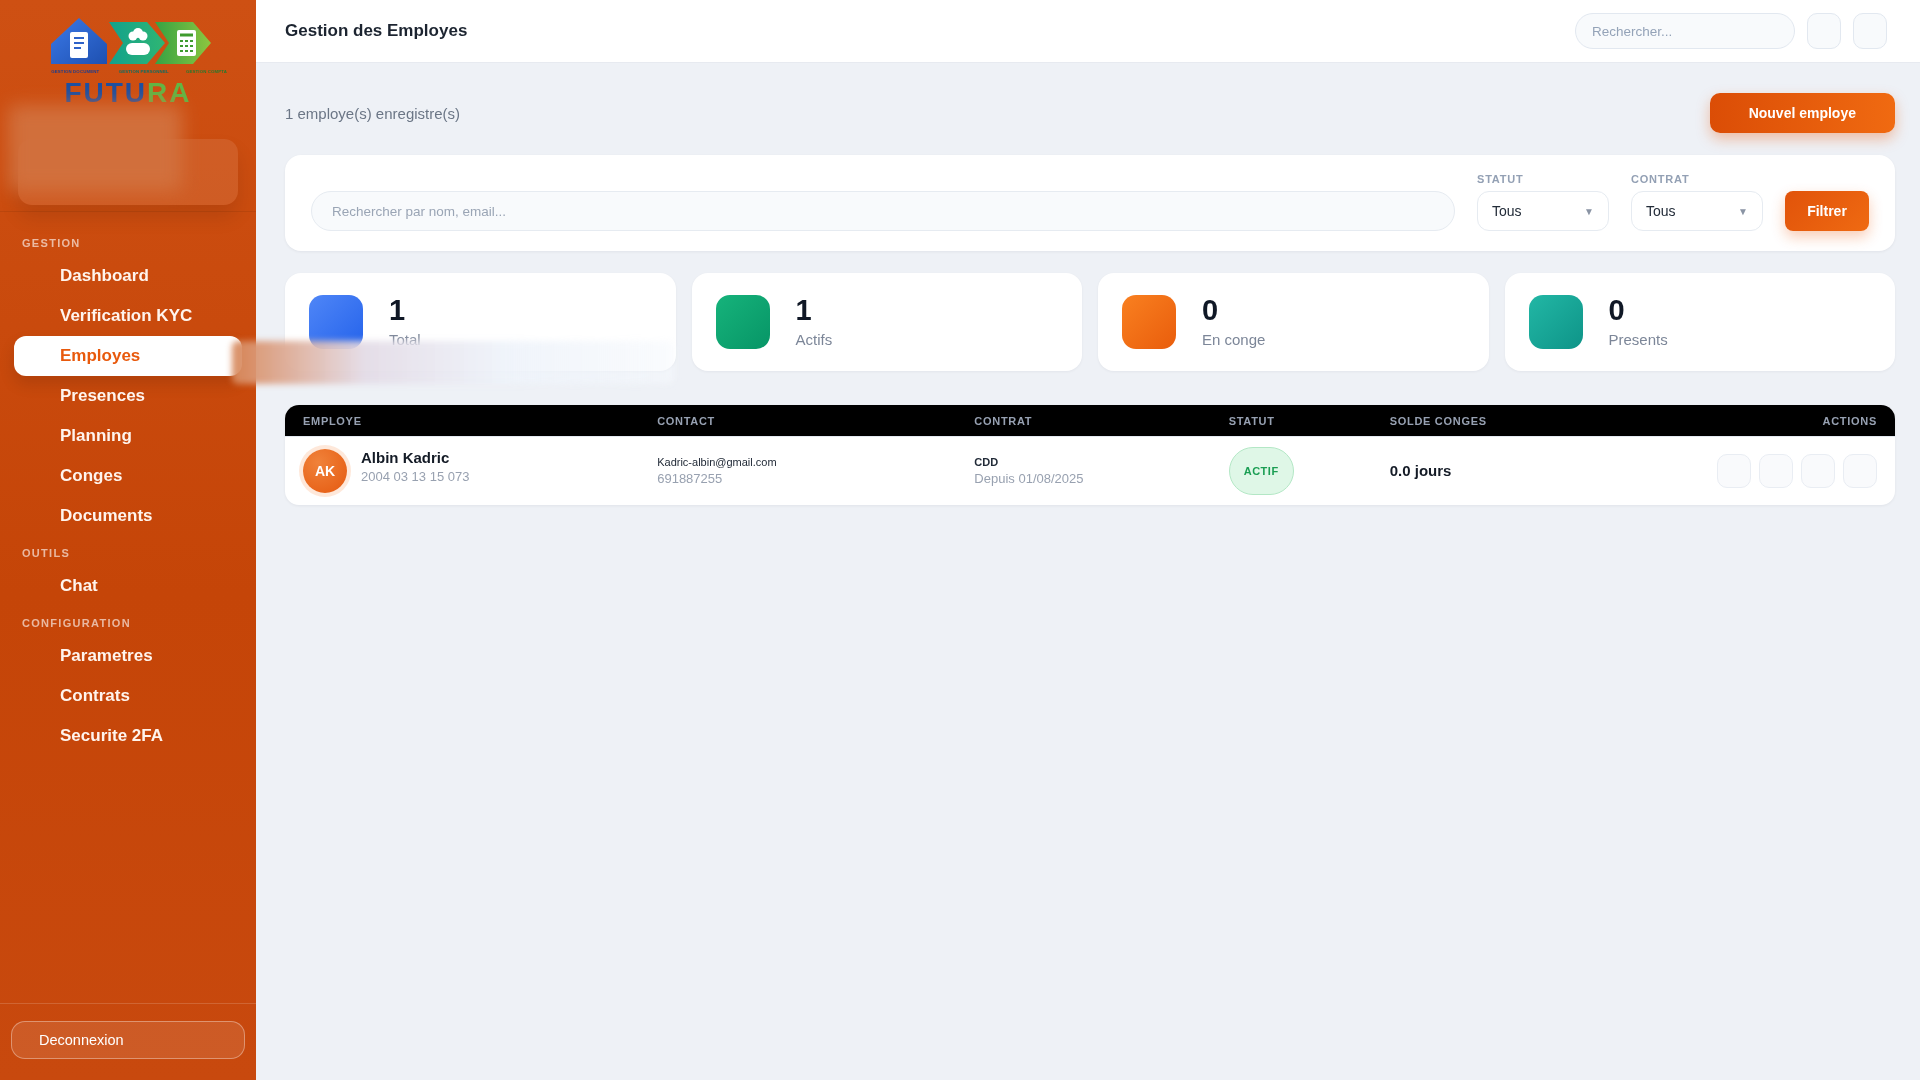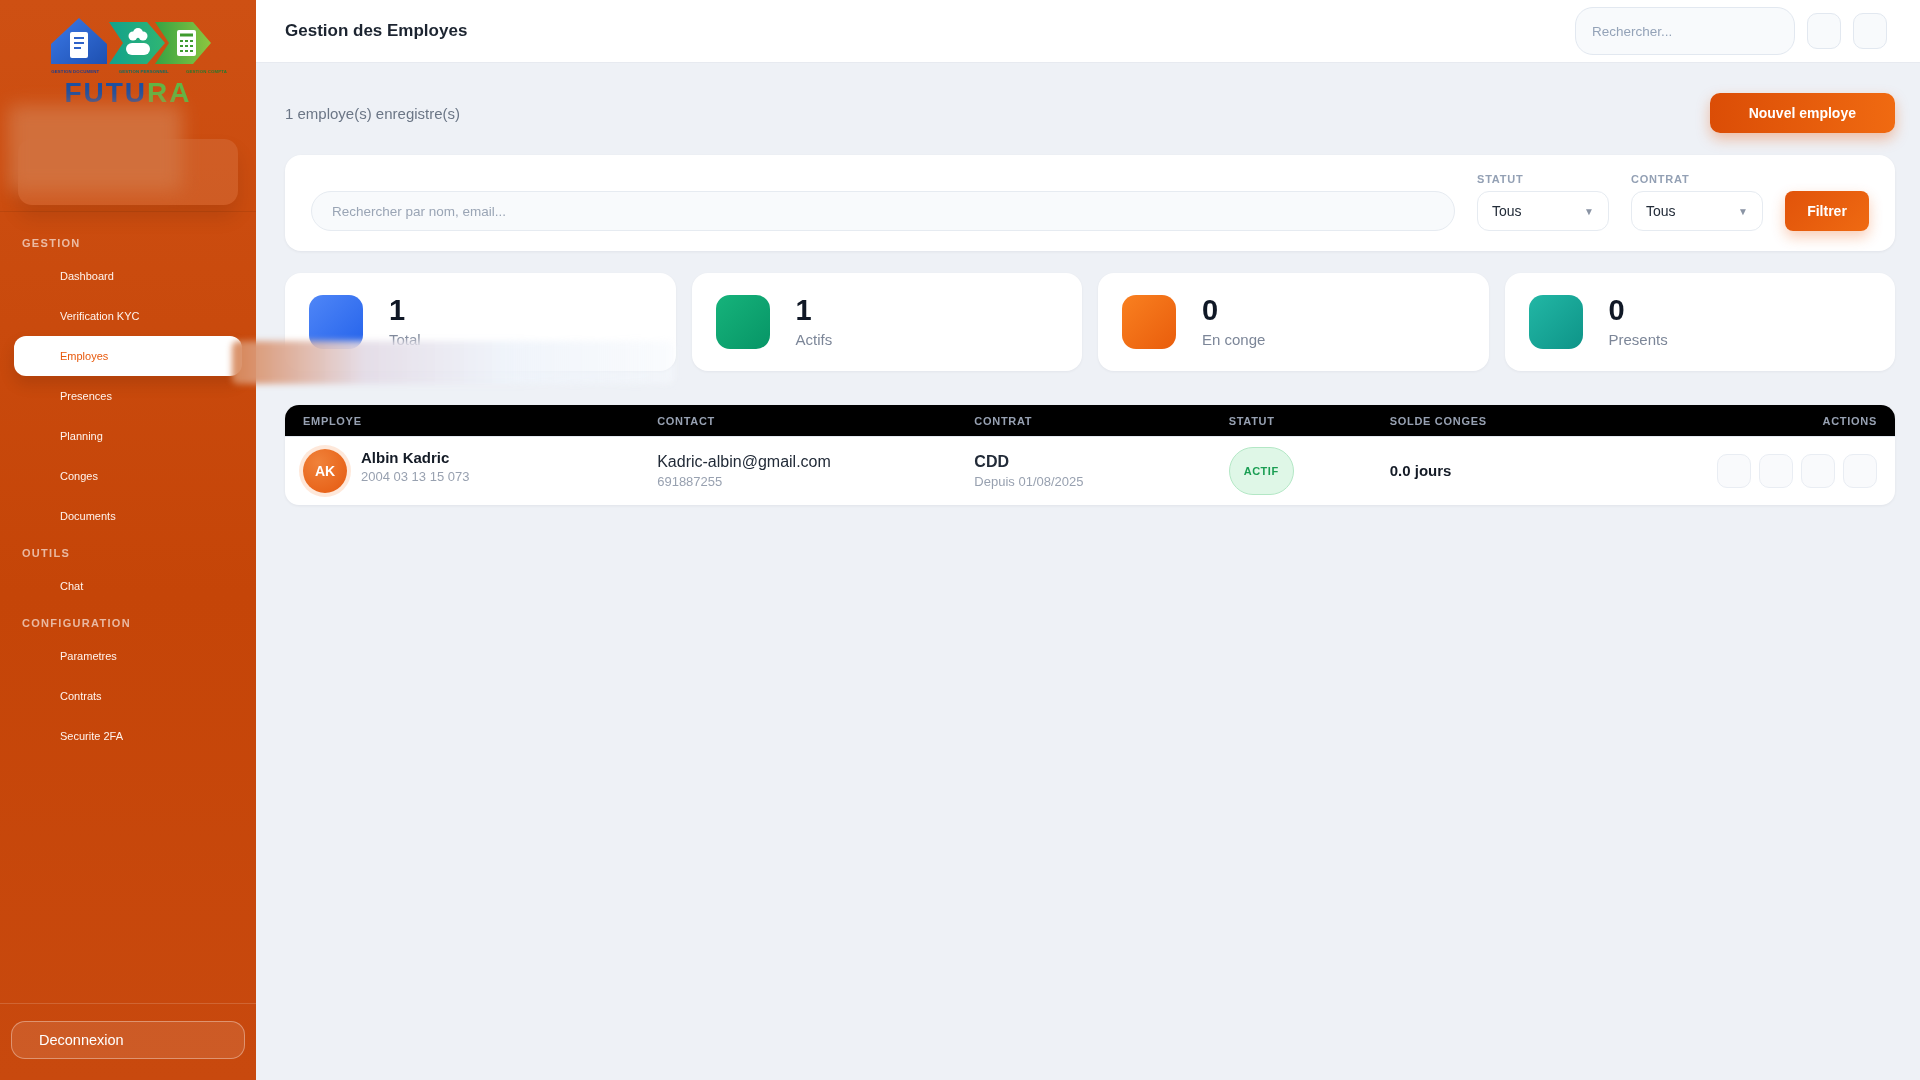--- a/index.html
+++ b/index.html
@@ -39,21 +39,21 @@
 
   .nav { padding-top:0; }
   .section-label {
     padding-left:22px; font-size:11px; font-weight:700; letter-spacing:1.3px;
     color:rgba(255,255,255,0.62); margin-top:25px; margin-bottom:7px;
   }
   .section-label.later { margin-top:11px; }
   .nav-item {
     height:40px; margin:0 14px; padding-left:46px;
     display:flex; align-items:center;
-    color:#FFF4ED; font-size:11px; font-weight:400;
+    color:#FFF4ED; font-size:17px; font-weight:700;
     border-radius:12px; cursor:pointer;
   }
   .nav-item.active {
     background:#FFFFFF; color:#E8590C;
     box-shadow:0 8px 16px rgba(0,0,0,0.12);
   }
   .sidebar-footer {
     position:absolute; bottom:0; left:0; width:256px;
     border-top:1px solid rgba(255,255,255,0.16);
     padding:17px 11px 21px;
@@ -68,21 +68,21 @@
 
   
   .main { margin-left:256px; height:1080px; position:relative; }
   .topbar {
     height:63px; background:#FFFFFF; border-bottom:1px solid #E7EAF0;
     display:flex; align-items:center; padding:0 33px 0 29px;
   }
   .page-title { font-size:17px; font-weight:700; color:#1C2430; }
   .topbar-spacer { flex:1; }
   .topbar-search {
-    width:220px; height:48px; border-radius:18px;
+    width:220px; height:36px; border-radius:18px;
     border:1px solid #E2E8F0; background:#F8FAFC;
     padding:0 16px; font-size:13.5px; color:#334155; font-family:inherit; outline:none;
   }
   .topbar-search::placeholder { color:#94A3B8; }
   .icon-btn {
     width:34px; height:36px; border-radius:10px; margin-left:12px;
     border:1px solid #E2E8F0; background:#F8FAFC; cursor:pointer;
   }
 
   .content { padding:0 25px 0 29px; }
@@ -156,21 +156,21 @@
   .avatar {
     width:44px; height:44px; border-radius:50%;
     background:radial-gradient(circle at 35% 30%, #F0823A, #E5590F);
     box-shadow:0 0 0 4px rgba(249,115,22,0.16);
     color:#FFFFFF; font-size:14px; font-weight:700;
     display:flex; align-items:center; justify-content:center;
   }
   .emp-names { margin-left:14px; }
   .emp-name { font-size:15px; font-weight:700; color:#141B26; }
   .emp-sub, .cell-sub { margin-top:3px; font-size:13px; color:#98A1B0; }
-  .cell-main { font-size:16px; color:#222B38; }
+  .cell-main { font-size:11px; color:#222B38; }
   .cell-main.bold { font-weight:700; }
   .badge {
     display:inline-flex; align-items:center;
     padding:17px 14px; border-radius:999px;
     background:#DFF7E7; border:1px solid #B3E7C5;
     color:#1A9E53; font-size:11px; font-weight:700; letter-spacing:.5px;
   }
   .leave-balance { font-size:15px; font-weight:700; color:#141B26; }
   .actions-cell { display:flex; gap:8px; justify-content:flex-end; }
   .action-btn {

